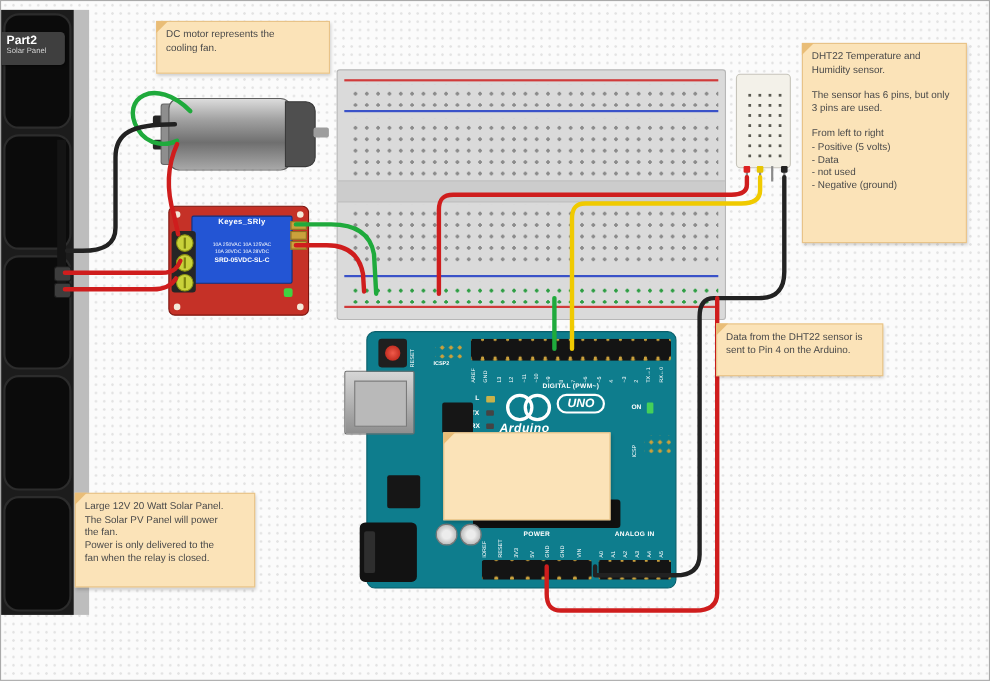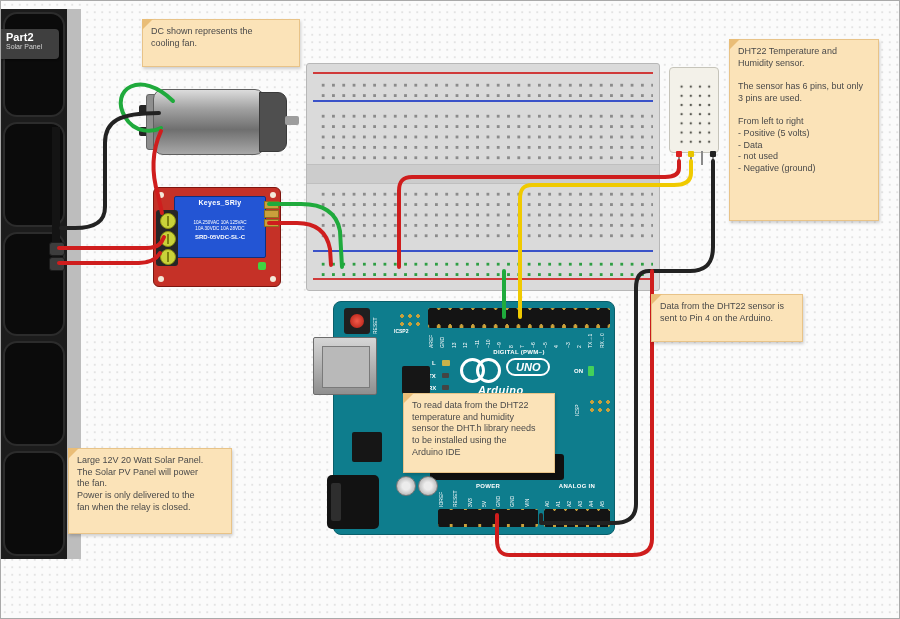--- a/index.html
+++ b/index.html
@@ -214,21 +214,21 @@
     <div class="smalltext" style="left:98px;top:58px">L</div>
     <div class="led-chip" style="left:108px;top:58px;width:8px;height:6px;background:#c9b24a"></div>
     <div class="smalltext" style="left:94px;top:71px">TX</div>
     <div class="led-chip" style="left:108px;top:71px;width:7px;height:5px;background:#444"></div>
     <div class="smalltext" style="left:94px;top:83px">RX</div>
     <div class="led-chip" style="left:108px;top:83px;width:7px;height:5px;background:#444"></div>
 
     <div class="logo-circle" style="left:126px;top:56px"></div>
     <div class="logo-circle" style="left:142px;top:56px"></div>
     <div class="uno-badge" style="left:172px;top:56px">UNO</div>
-    <div class="brand-text" style="left:144px;top:82px">Arduino</div>
+    <div class="brand-text" style="left:120px;top:82px">Arduino</div>
 
     <div class="smalltext" style="left:240px;top:66px">ON</div>
     <div class="led-chip" style="left:254px;top:64px;width:6px;height:10px;background:#44d05a"></div>
 
     <div class="icsp-dots" style="left:252px;top:94px;width:24px;height:16px"></div>
     <div class="vlabel" style="left:240px;top:92px;height:22px">ICSP</div>
 
     <div class="chip-sm" style="left:68px;top:64px;width:28px;height:28px"></div>
     <div class="chip-sm" style="left:18px;top:130px;width:30px;height:30px"></div>
     <div class="dip"></div>
@@ -275,21 +275,21 @@
     <path d="M268,222 L296,222 C316,222 326,232 329,248 L330,264" stroke="#cf1d1d"></path>
     <path d="M503,270 L503,316" stroke="#1faa3c"></path>
     <path d="M690,160 L690,172 C690,181 683,184 673,184 L531,184 C522,184 519,189 519,198 L519,316" stroke="#f0ca00"></path>
     <path d="M678,160 L678,167 C678,174 672,176 664,176 L411,176 C401,176 398,181 398,190 L398,266" stroke="#cf1d1d"></path>
     <path d="M712,160 L712,246 C712,264 703,270 689,270 L648,270 C638,270 635,277 635,287 L635,503 C635,517 626,522 613,522 L540,522 L540,514" stroke="#222222"></path>
     <path d="M651,270 L651,538 C651,550 643,554 631,554 L509,554 C499,554 496,548 496,539 L496,514" stroke="#cf1d1d"></path>
   </svg>
 
   <div class="abs note" style="left:141px;top:18px;width:156px;height:46px">
     <div class="fold"></div>
-    <div class="note-text">DC shown represents the
+    <div class="note-text">DC motor represents the
 cooling fan.</div>
   </div>
 
   <div class="abs note" style="left:728px;top:38px;width:148px;height:180px">
     <div class="fold"></div>
     <div class="note-text">DHT22 Temperature and
 Humidity sensor.
 
 The sensor has 6 pins, but only
 3 pins are used.
@@ -303,25 +303,20 @@
 
 
   <div class="abs note" style="left:650px;top:293px;width:150px;height:46px">
     <div class="fold"></div>
     <div class="note-text">Data from the DHT22 sensor is
 sent to Pin 4 on the Arduino.</div>
   </div>
 
   <div class="abs note" style="left:402px;top:392px;width:150px;height:78px">
     <div class="fold"></div>
-    <div class="note-text">To read data from the DHT22
-temperature and humidity
-sensor the DHT.h library needs
-to be installed using the
-Arduino IDE</div>
   </div>
 
   <div class="abs note" style="left:67px;top:447px;width:162px;height:84px">
     <div class="fold"></div>
     <div class="note-text">Large 12V 20 Watt Solar Panel.
 The Solar PV Panel will power
 the fan.
 Power is only delivered to the
 fan when the relay is closed.</div>
   </div>

